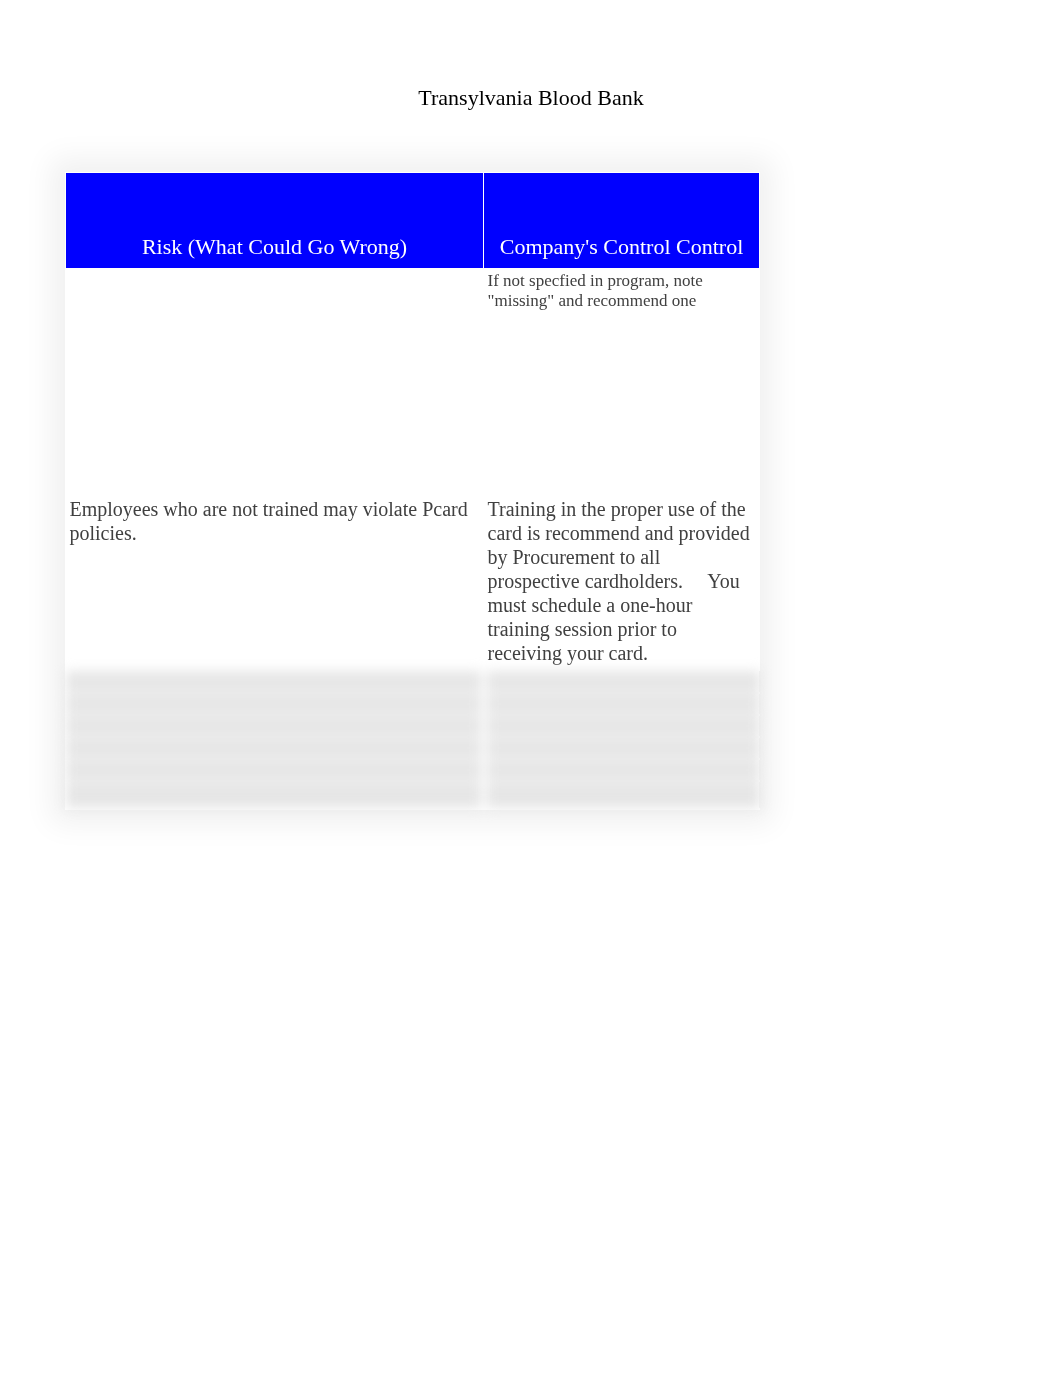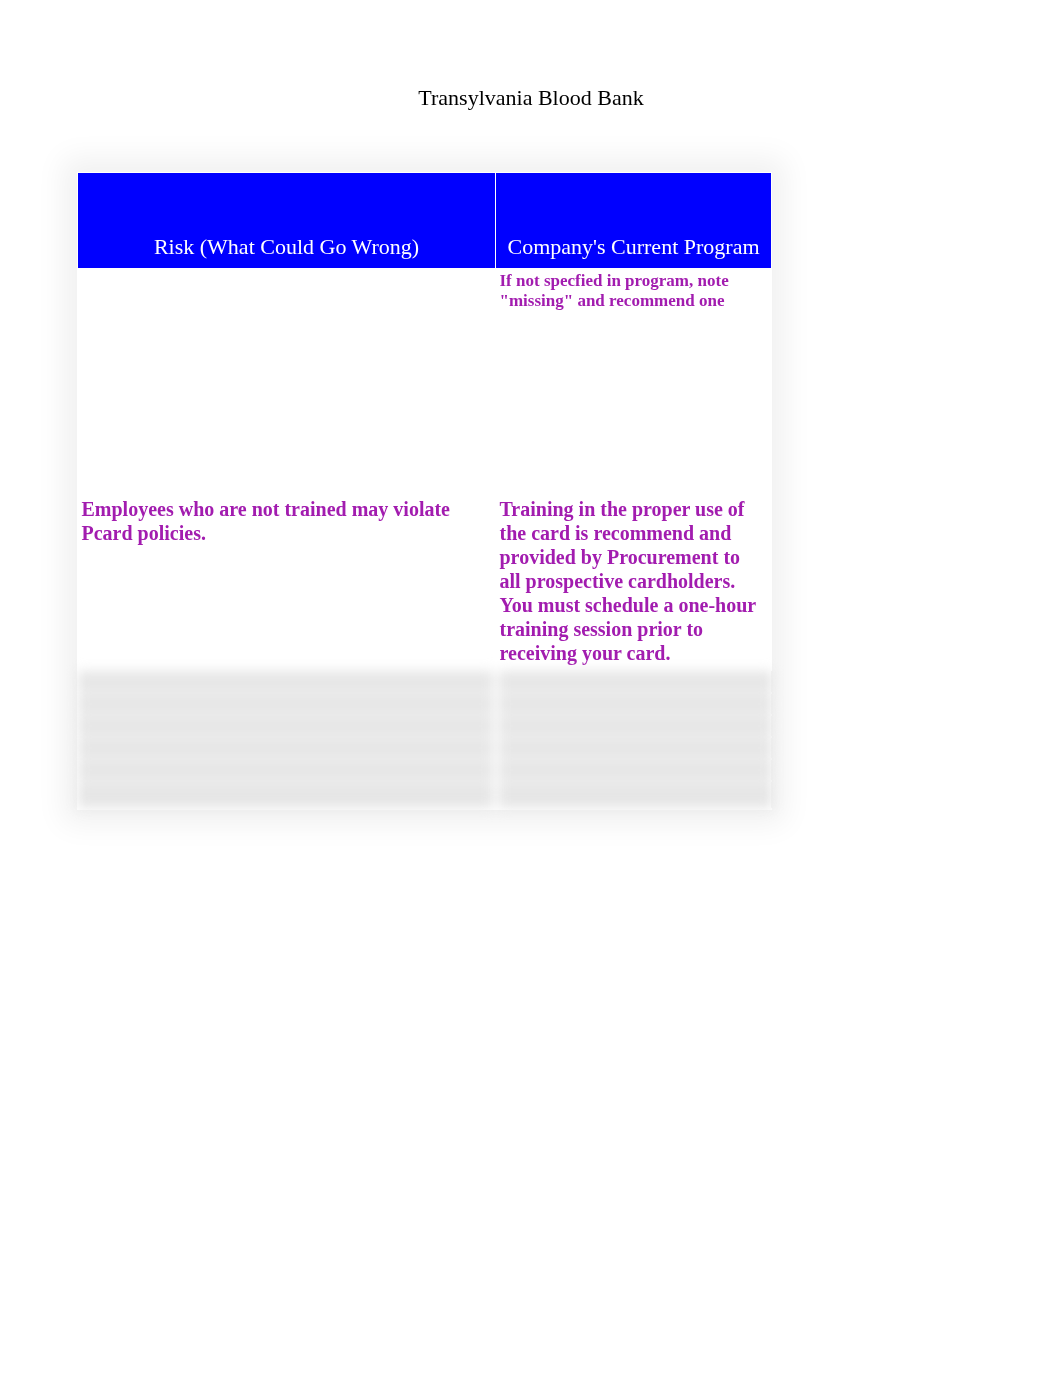--- a/index.html
+++ b/index.html
@@ -20,21 +20,21 @@
       font-size: 22px;
       line-height: 1.25;
       color: #000;
     }
     .title-block div {
       margin-bottom: 2px;
       text-align: center;
     }
     .table-wrap {
       position: absolute;
-      left: 77px;
+      left: 65px;
       top: 172px;
       width: 694px;
       box-shadow: 0 0 28px 14px rgba(0,0,0,0.06);
       background: #fff;
     }
     table {
       border-collapse: collapse;
       width: 100%;
       table-layout: fixed;
     }
@@ -47,25 +47,24 @@
       font-size: 22px;
       height: 96px;
       vertical-align: bottom;
       padding: 0 8px 8px 8px;
       text-align: center;
       border: 1px solid #fff;
     }
     td {
       vertical-align: top;
       font-size: 20px;
-      color: #a21caf;
+      color: #404040;
       padding: 2px 8px 4px 4px;
       border: none;
       background: #fff;
-      font-weight: bold;
     }
     td.note-cell {
       font-size: 17px;
       line-height: 1.18;
       padding-top: 2px;
     }
     tr.note-row td {
       height: 222px;
     }
     tr.data-row td {
@@ -100,21 +99,21 @@
 
 <div class="table-wrap">
   <table>
     <colgroup>
       <col class="col-risk">
       <col class="col-control">
     </colgroup>
     <thead>
       <tr>
         <th>Risk (What Could Go Wrong)</th>
-        <th>Company's Current Program</th>
+        <th>Company's Control Control</th>
       </tr>
     </thead>
     <tbody>
       <tr class="note-row">
         <td></td>
         <td class="note-cell">If not specfied in program, note "missing" and recommend one</td>
       </tr>
       <tr class="data-row">
         <td>Employees who are not trained may violate Pcard policies.</td>
         <td>Training in the proper use of the card is recommend and provided by Procurement to all prospective cardholders.  You must schedule a one-hour training session prior to receiving your card.</td>

